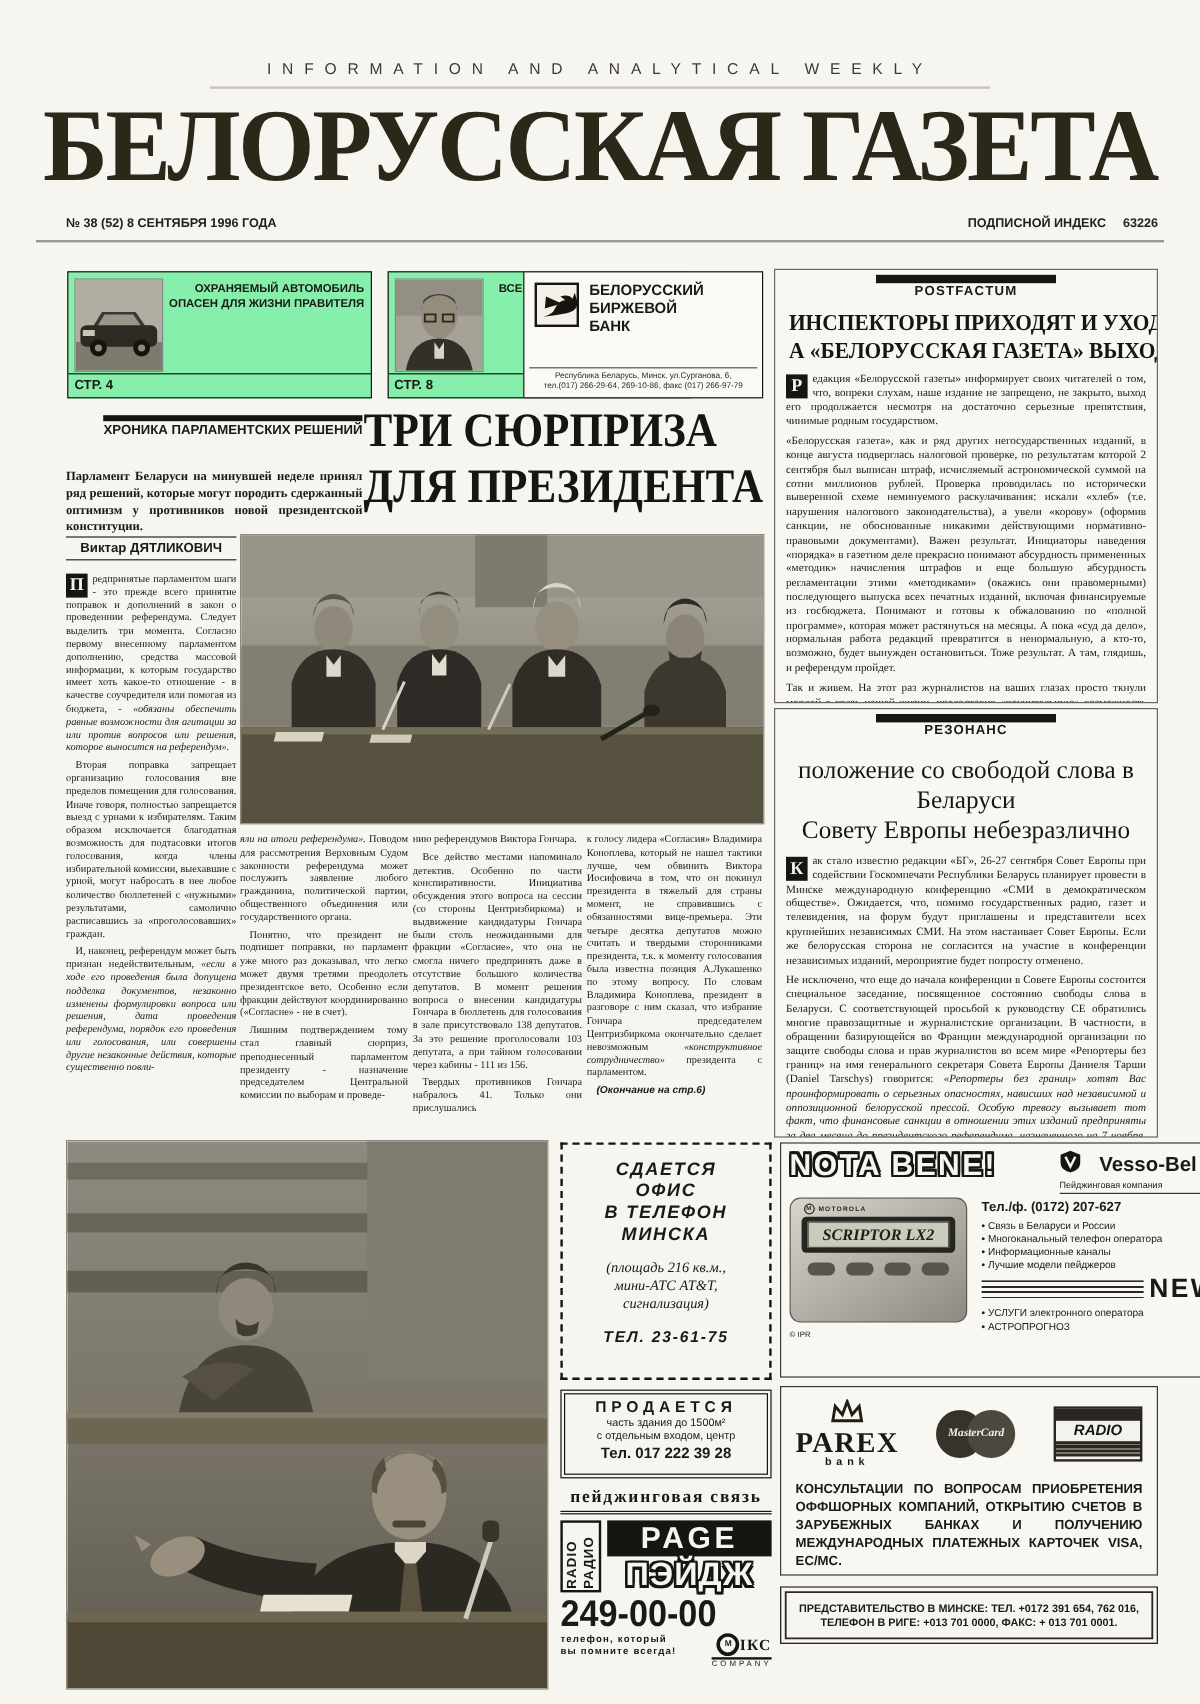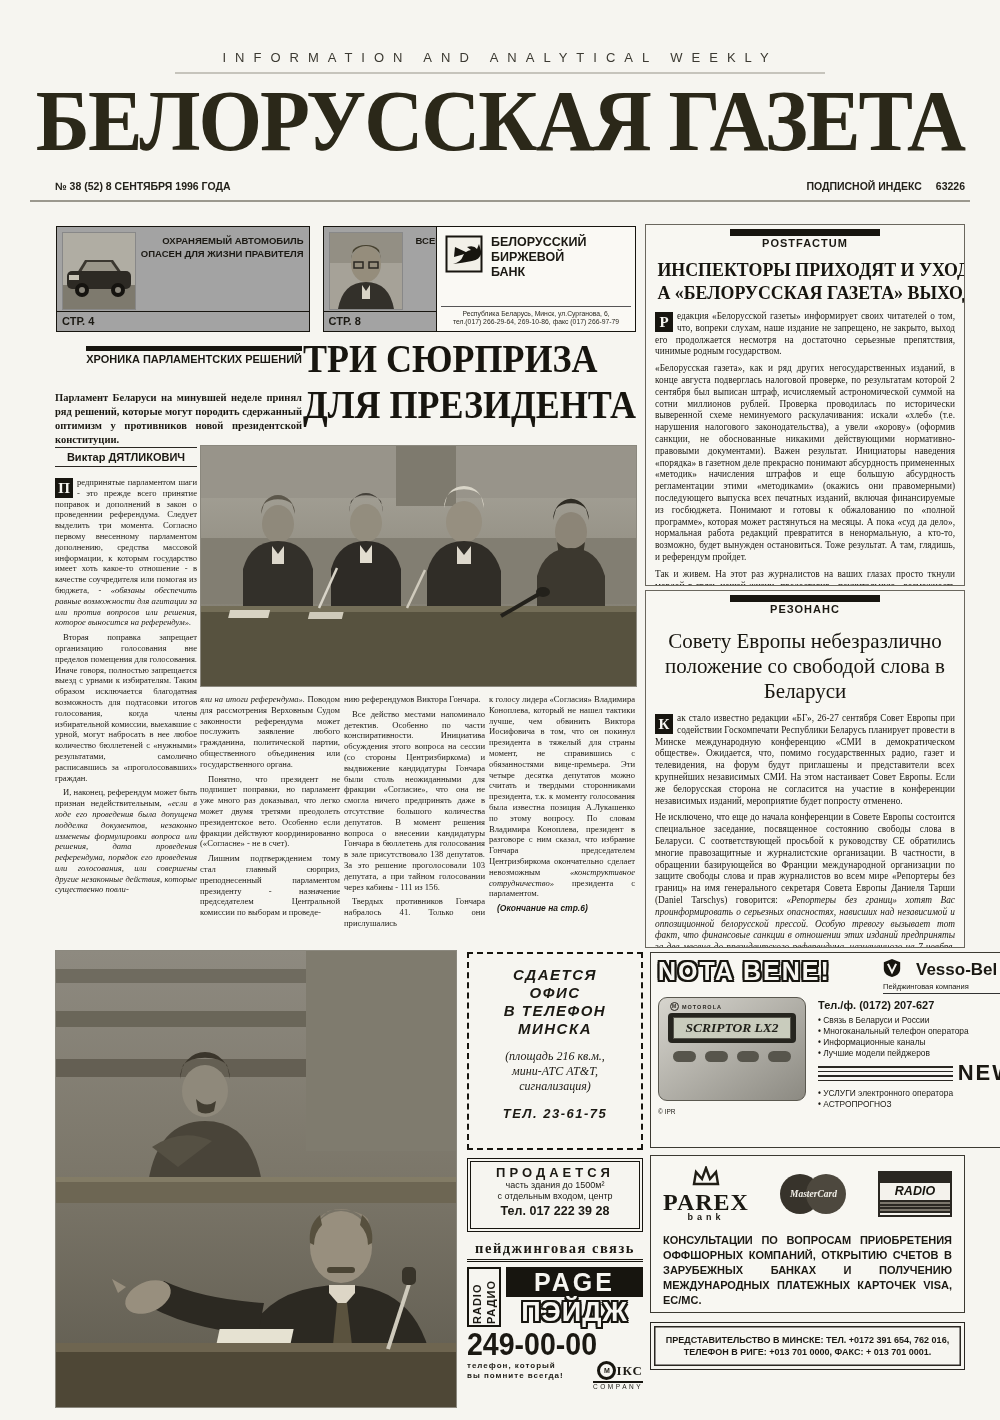--- a/index.html
+++ b/index.html
@@ -15,21 +15,21 @@
   #tagline-rule { left:175px; width:650px; top:72px; border-top:2px solid #c6c4bc; }
   #masthead-title { left:0; right:0; top:66px; text-align:center; font-weight:bold; font-size:86px;
              line-height:110px; color:#2b2819; transform:scaleX(0.95); letter-spacing:-2px; white-space:nowrap; }
   #issue-row { left:55px; right:35px; top:180px; display:flex; justify-content:space-between;
              font:bold 10.5px "Liberation Sans",sans-serif; color:#23211a; }
   #issue-row .gap { display:inline-block; width:14px; }
   #head-rule { left:30px; right:30px; top:200px; border-top:2px solid #9b988e; }
 
   
   #teasers { left:56px; top:226px; width:520px; height:106px; display:flex; gap:13px; }
-  .teaser { flex:1; border:1.5px solid #17150f; position:relative; background:#a3a3a3; box-sizing:border-box; }
+  .teaser { flex:1; border:1.5px solid #17150f; position:relative; background:#86efac; box-sizing:border-box; }
   .teaser-photo { position:absolute; left:5px; top:5px; width:72px; height:76px; border:1px solid #888; overflow:hidden; }
   .teaser-photo svg { display:block; }
   .teaser-text { position:absolute; left:80px; right:5px; top:8px; text-align:right;
                  font:bold 9.5px/12.5px "Liberation Sans",sans-serif; }
   .teaser-foot { position:absolute; left:0; right:0; bottom:0; height:19px; border-top:1.5px solid #17150f;
                  font:bold 11px/18px "Liberation Sans",sans-serif; padding-left:5px; }
   #bank-box { position:absolute; left:436px; top:226px; width:200px; height:106px; border:1.5px solid #17150f;
               background:#faf9f4; box-sizing:border-box; }
   .bank-logo { position:absolute; left:8px; top:8px; }
   .bank-name { position:absolute; left:54px; top:8px; font:bold 12.5px/15px "Liberation Sans",sans-serif; }
@@ -249,22 +249,22 @@
       <p>Так и живем. На этот раз журналистов на ваших глазах просто ткнули мордой в грязь нашей жизни, предоставив «поучительную» возможность отвлечься от описаний правового произвола и почувствовать всесилие этого произвола на собственной шкуре.</p>
     </div>
   </div>
 
   <div class="abs rbox" id="rez-box">
     <div class="slabel">
       <div class="bar"></div>
       <div class="txt">РЕЗОНАНС</div>
     </div>
     <div class="rez-hl">
+      <div>положение со свободой слова в Беларуси</div>
       <div>Совету Европы небезразлично</div>
-      <div>положение со свободой слова в Беларуси</div>
     </div>
     <div class="rbody just">
       <p><span class="dc">К</span><span>ак стало известно редакции «БГ», 26-27 сентября Совет Европы при содействии Госкомпечати Республики Беларусь планирует провести в Минске международную конференцию «СМИ в демократическом обществе». Ожидается, что, помимо государственных радио, газет и телевидения, на форум будут приглашены и представители всех крупнейших независимых СМИ. На этом настаивает Совет Европы. Если же белорусская сторона не согласится на участие в конференции независимых изданий, мероприятие будет попросту отменено.</span></p>
       <p><span>Не исключено, что еще до начала конференции в Совете Европы состоится специальное заседание, посвященное состоянию свободы слова в Беларуси. С соответствующей просьбой к руководству СЕ обратились многие правозащитные и журналистские организации. В частности, в обращении базирующейся во Франции международной организации по защите свободы слова и прав журналистов во всем мире «Репортеры без границ» на имя генерального секретаря Совета Европы Даниеля Тарши (Daniel Tarschys) говорится: </span><span class="it">«Репортеры без границ» хотят Вас проинформировать о серьезных опасностях, нависших над независимой и оппозиционной белорусской прессой. Особую тревогу вызывает тот факт, что финансовые санкции в отношении этих изданий предприняты за два месяца до президентского референдума, назначенного на 7 ноября. Наша организация просит Вас принять все необходимые меры, с тем чтобы власти Беларуси разрешили свободный выход независимых газет».</span></p>
     </div>
   </div>
 
   <div class="abs" id="kicker">
     <span class="in">ХРОНИКА ПАРЛАМЕНТСКИХ РЕШЕНИЙ</span>
   </div>

